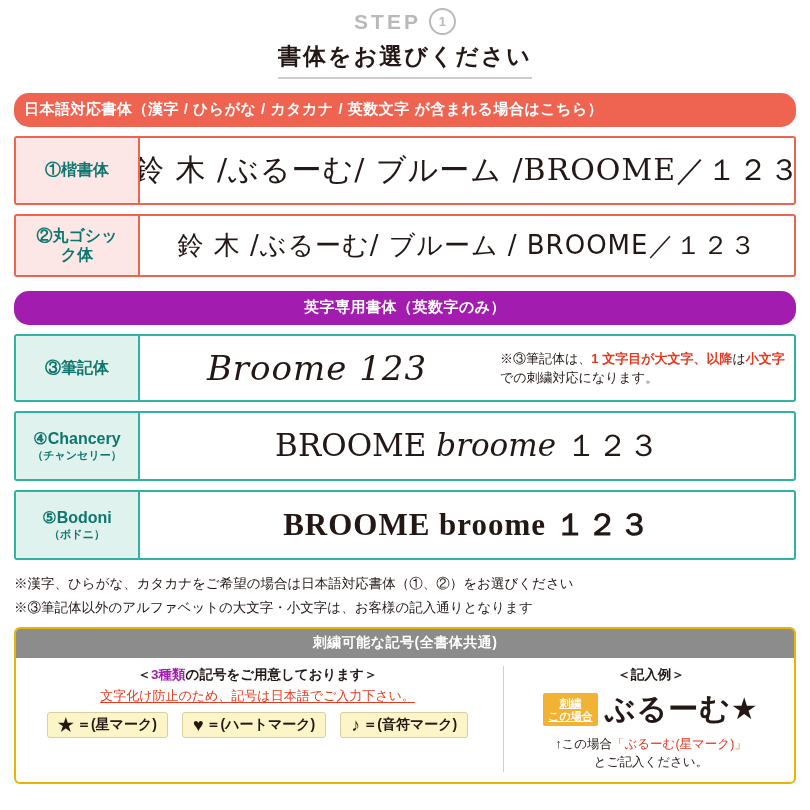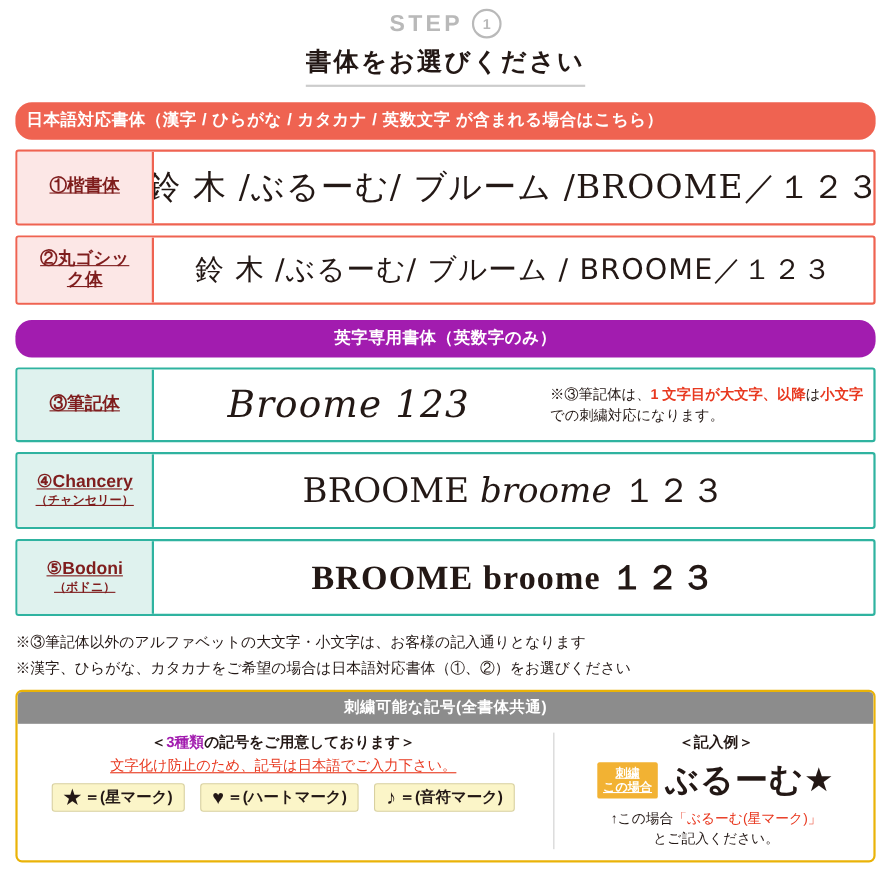--- a/index.html
+++ b/index.html
@@ -92,27 +92,26 @@
 
   .row-label {
     flex: 0 0 124px;
     background: #fce7e6;
     display: flex;
     flex-direction: column;
     align-items: center;
     justify-content: center;
     font-size: 16px;
     font-weight: bold;
-    color: #7f1d1d;
+    color: #0f766e;
     border-right: 2px solid #ef6351;
     text-align: center;
     line-height: 1.15;
     padding: 2px 16px;
     box-sizing: border-box;
-    text-decoration: underline;
   }
   .row.en .row-label {
     background: #dff2ee;
     border-right-color: #2fb3a0;
   }
   .row-label .sub {
     font-size: 11px;
     font-weight: bold;
   }
 
@@ -352,22 +351,22 @@
     <div class="row-label">
       <span>⑤Bodoni</span>
       <span class="sub">（ボドニ）</span>
     </div>
     <div class="row-sample">
       <span class="sample-bodoni">BROOME  broome  １２３</span>
     </div>
   </div>
 
   <div class="notes">
+    <div>※漢字、ひらがな、カタカナをご希望の場合は日本語対応書体（①、②）をお選びください</div>
     <div>※③筆記体以外のアルファベットの大文字・小文字は、お客様の記入通りとなります</div>
-    <div>※漢字、ひらがな、カタカナをご希望の場合は日本語対応書体（①、②）をお選びください</div>
   </div>
 
   <div class="panel">
     <div class="panel-head">刺繍可能な記号(全書体共通)</div>
     <div class="panel-body">
 
       <div class="panel-left">
         <div class="sub-title">
           <span>＜</span><span class="num">3種類</span><span>の記号をご用意しております＞</span>
         </div>

